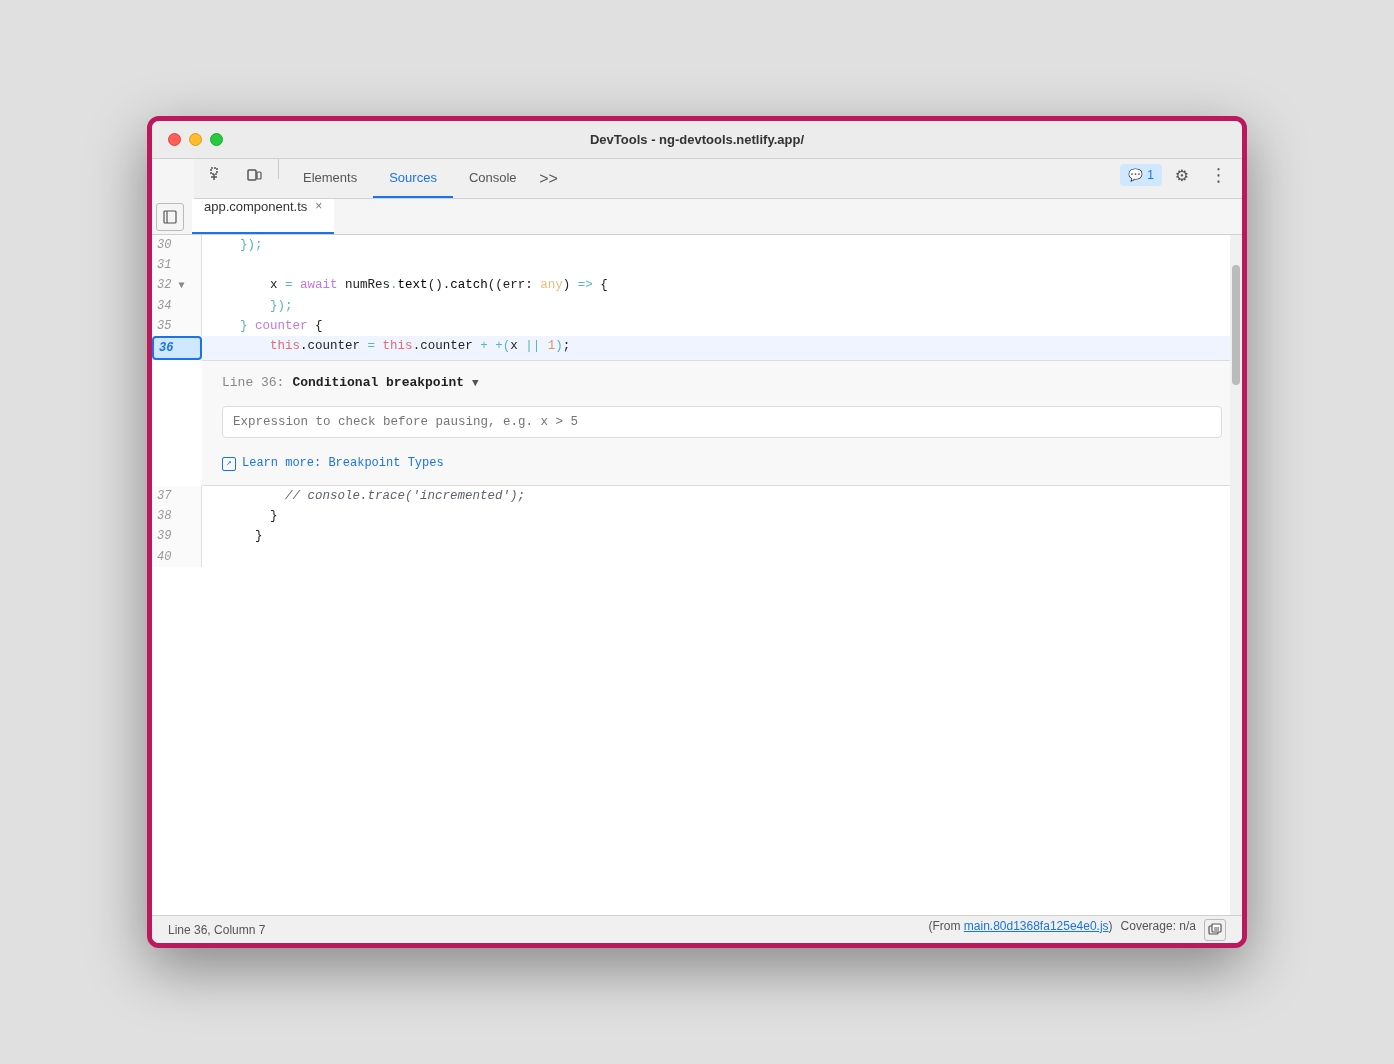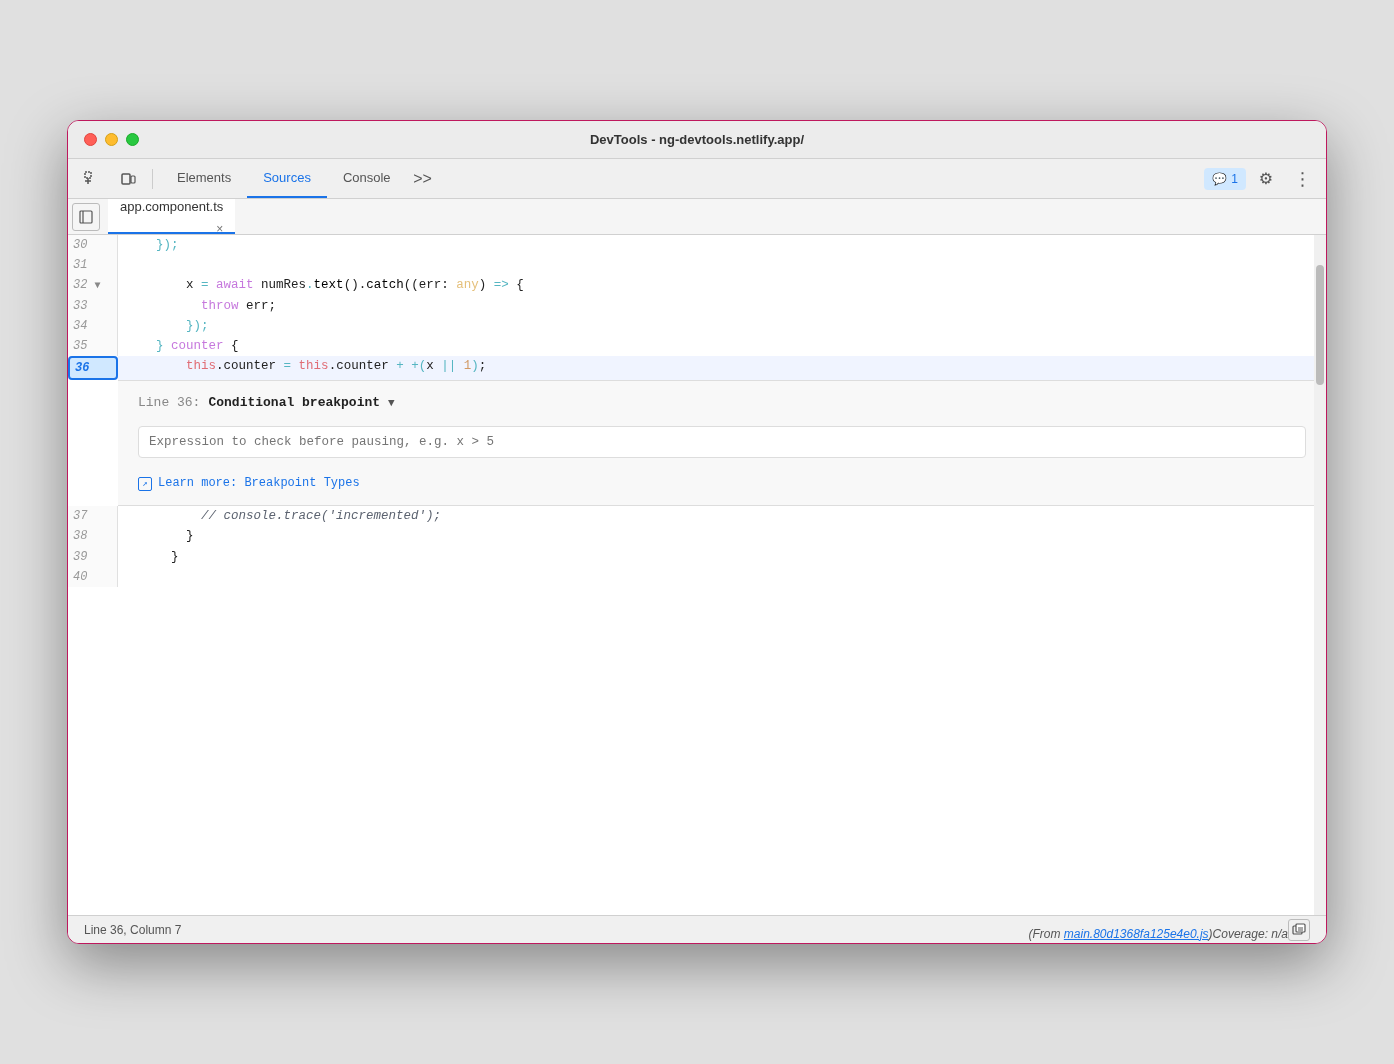--- a/index.html
+++ b/index.html
@@ -7,26 +7,26 @@
     body {
       background: #e0e0e0;
       display: flex;
       justify-content: center;
       align-items: center;
       min-height: 100vh;
       font-family: -apple-system, BlinkMacSystemFont, 'Helvetica Neue', sans-serif;
     }
 
     .window {
-      width: 1260px;
+      width: 1100px;
       background: #f5f5f5;
       border-radius: 12px;
       box-shadow: 0 20px 60px rgba(0,0,0,0.4);
       overflow: hidden;
-      border: 1px solid #be185d;
+      border: 5px solid #be185d;
     }
 
     
     .title-bar {
       background: #ececec;
       border-bottom: 1px solid #d0d0d0;
       padding: 12px 16px;
       display: flex;
       align-items: center;
       position: relative;
@@ -56,24 +56,25 @@
       font-size: 13px;
       font-weight: 600;
       color: #333;
     }
 
     
     .toolbar {
       background: #f0f0f0;
       border-bottom: 1px solid #d0d0d0;
       display: flex;
-      align-items: center;
+      align-items: flex-start;
       padding: 0 8px;
       height: 40px;
       gap: 4px;
+      margin-left: 42px;
     }
 
     .toolbar-icon-btn {
       width: 32px;
       height: 32px;
       display: flex;
       align-items: center;
       justify-content: center;
       border-radius: 4px;
       cursor: pointer;
@@ -155,30 +156,29 @@
       border-radius: 3px;
       cursor: pointer;
       margin-right: 8px;
       background: transparent;
       color: #555;
       font-size: 14px;
     }
 
     .file-tab {
       display: flex;
-      align-items: flex-end;
+      align-items: flex-start;
       padding: 0 12px;
       height: 100%;
       font-size: 13px;
       color: #333;
       cursor: pointer;
       gap: 8px;
       border-bottom: 2px solid #1a73e8;
       background: white;
-      flex-direction: column;
     }
 
     .file-tab .close-icon {
       font-size: 12px;
       color: #777;
       cursor: pointer;
     }
 
     
     .main-content {
@@ -352,22 +352,22 @@
       align-items: center;
       padding: 0 16px;
       font-size: 12px;
       color: #555;
       gap: 16px;
     }
 
     .status-bar-right {
       margin-left: auto;
       display: flex;
-      align-items: flex-end;
-      font-style: italic;
+      align-items: flex-start;
+      gap: 8px;
     }
 
     .status-link {
       color: #1a73e8;
       text-decoration: underline;
       cursor: pointer;
     }
 
     .status-icon-btn {
       width: 22px;
@@ -474,24 +474,20 @@
           <div class="code-line">
             <div class="line-num">31</div>
             <div class="line-content">&nbsp;</div>
           </div>
 
           <div class="code-line">
             <div class="line-num">32 <span style="color:#888; font-size:10px;">▼</span></div>
             <div class="line-content">        <span>x </span><span class="op">=</span><span> </span><span class="kw">await</span><span> numRes</span><span class="op">.</span><span class="fn">text</span><span>().</span><span class="fn">catch</span><span>((err: </span><span class="type">any</span><span>) </span><span class="op">=&gt;</span><span> {</span></div>
           </div>
 
-          <div class="code-line">
-            <div class="line-num">33</div>
-            <div class="line-content">          <span class="kw">throw</span><span> err;</span></div>
-          </div>
 
           <div class="code-line">
             <div class="line-num">34</div>
             <div class="line-content">        <span class="op">});</span></div>
           </div>
 
           <div class="code-line">
             <div class="line-num">35</div>
             <div class="line-content">    <span class="op">}</span><span> </span><span class="kw">counter</span><span> {</span></div>
           </div>

